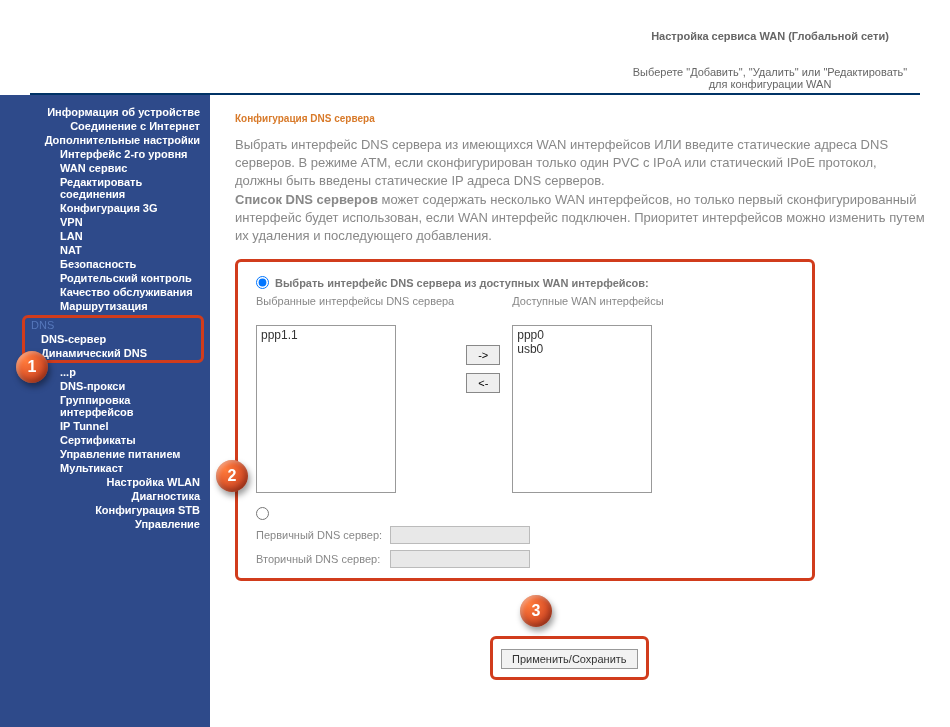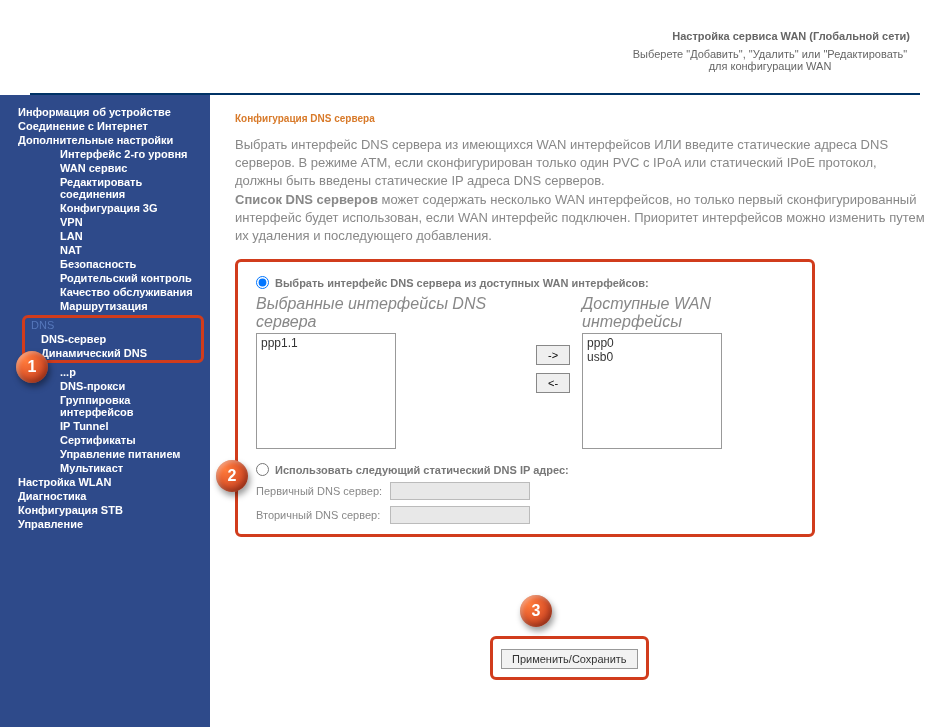--- a/index.html
+++ b/index.html
@@ -1,27 +1,27 @@
 <!DOCTYPE html>
 <html><head>
 <meta charset="utf-8">
 <style>
   * { box-sizing: border-box; margin: 0; padding: 0; }
   body { font-family: Arial, sans-serif; font-size: 11px; background: #fff; width: 950px; height: 727px; overflow: hidden; }
   
   .header { width: 950px; height: 95px; position: relative; background: #fff; }
   .header-content { position: absolute; right: 40px; top: 30px; text-align: center; color: #666; font-size: 11px; width: 280px; }
-  .header-title { font-weight: bold; margin-bottom: 6px; text-align: right; }
+  .header-title { font-weight: bold; margin-bottom: 24px; }
   .header-rule { position: absolute; bottom: 0; left: 30px; right: 30px; border-bottom: 2px solid #003366; }
   
   .container { display: flex; width: 950px; height: 632px; }
   
   .sidebar { width: 210px; background: #2e4a8a; padding: 10px 0 0 0; }
   .nav-item { display: block; color: #fff; padding: 1px 10px 1px 18px; font-size: 11px; cursor: pointer; text-decoration: none; }
-  .nav-item.bold { font-weight: bold; padding-left: 18px; }
+  .nav-item.bold { font-weight: bold; padding-left: 18px; text-align: right; }
   .nav-sub { padding-left: 28px; font-weight: bold; margin-left: 32px; }
   .nav-section { color: #5577bb; padding-left: 28px; font-weight: normal; }
   .nav-subsub { padding-left: 38px; font-weight: bold; }
   
   .highlight-box-1 { position: relative; border: 3px solid #d13c1c; border-radius: 6px; margin: 2px 6px 2px 22px; }
   .highlight-box-1 .nav-section { padding-left: 6px; }
   .highlight-box-1 .nav-subsub { padding-left: 16px; }
   
   .marker { position: absolute; width: 32px; height: 32px; border-radius: 50%; background: radial-gradient(circle at 30% 30%, #ff7a3a, #c0331c); color: #fff; font-weight: bold; font-size: 16px; display: flex; align-items: center; justify-content: center; box-shadow: 2px 4px 6px rgba(0,0,0,0.4), inset -2px -3px 6px rgba(0,0,0,0.3), inset 2px 2px 4px rgba(255,255,255,0.4); z-index: 10; }
   
@@ -31,22 +31,22 @@
   .content-desc b { color: #888; }
   
   .config-box { border: 3px solid #d13c1c; border-radius: 6px; padding: 14px 18px 10px 18px; position: relative; width: 580px; }
   
   .radio-row { display: flex; align-items: flex-end; margin-bottom: 6px; }
   .radio-row input[type=radio] { margin-right: 6px; }
   .radio-label { color: #777; font-weight: bold; font-size: 11px; }
   
   .pick-area { display: flex; align-items: flex-start; gap: 0; margin-left: 0; }
   .pick-col { display: flex; flex-direction: column; }
-  .pick-label { color: #888; font-size: 16px; margin-bottom: 2px; min-height: 28px; font-style: italic; }
-  .list-box { width: 140px; height: 116px; border: 1px solid #999; background: #fff; overflow-y: scroll; font-size: 12px; padding: 2px; color: #333; }
+  .pick-label { color: #888; font-size: 11px; margin-bottom: 2px; min-height: 28px; }
+  .list-box { width: 140px; height: 168px; border: 1px solid #999; background: #fff; overflow-y: scroll; font-size: 12px; padding: 2px; color: #333; }
   .list-box div { padding: 0 2px; }
   
   .arrow-col { display: flex; flex-direction: column; justify-content: center; gap: 8px; padding: 50px 12px 0 12px; }
   .arrow-btn { width: 34px; height: 20px; font-size: 11px; background: #efefef; border: 1px solid #888; cursor: pointer; }
   
   .static-row { display: flex; align-items: center; margin-top: 6px; }
   .static-label { color: #888; width: 134px; font-size: 11px; }
   .static-input { width: 140px; height: 18px; background: #e8e8e8; border: 1px solid #bbb; }
   
   .apply-box { position: absolute; left: 490px; top: 636px; border: 3px solid #d13c1c; border-radius: 6px; padding: 10px 8px 8px 8px; }
@@ -128,21 +128,20 @@
           <div class="pick-label">Доступные WAN интерфейсы</div>
           <div class="list-box" id="avail-list">
               <div>ppp0</div>
               <div>usb0</div>
             </div>
         </div>
       </div>
 
       <div class="radio-row" style="margin-top:14px;">
         <input type="radio" name="dnsmode" style="">
-        <span class="radio-label">Использовать следующий статический DNS IP адрес:</span>
       </div>
       <div class="static-row">
         <span class="static-label">Первичный DNS сервер:</span>
         <input class="static-input" type="text" style="">
       </div>
       <div class="static-row">
         <span class="static-label">Вторичный DNS сервер:</span>
         <input class="static-input" type="text" style="">
       </div>
     </div>

